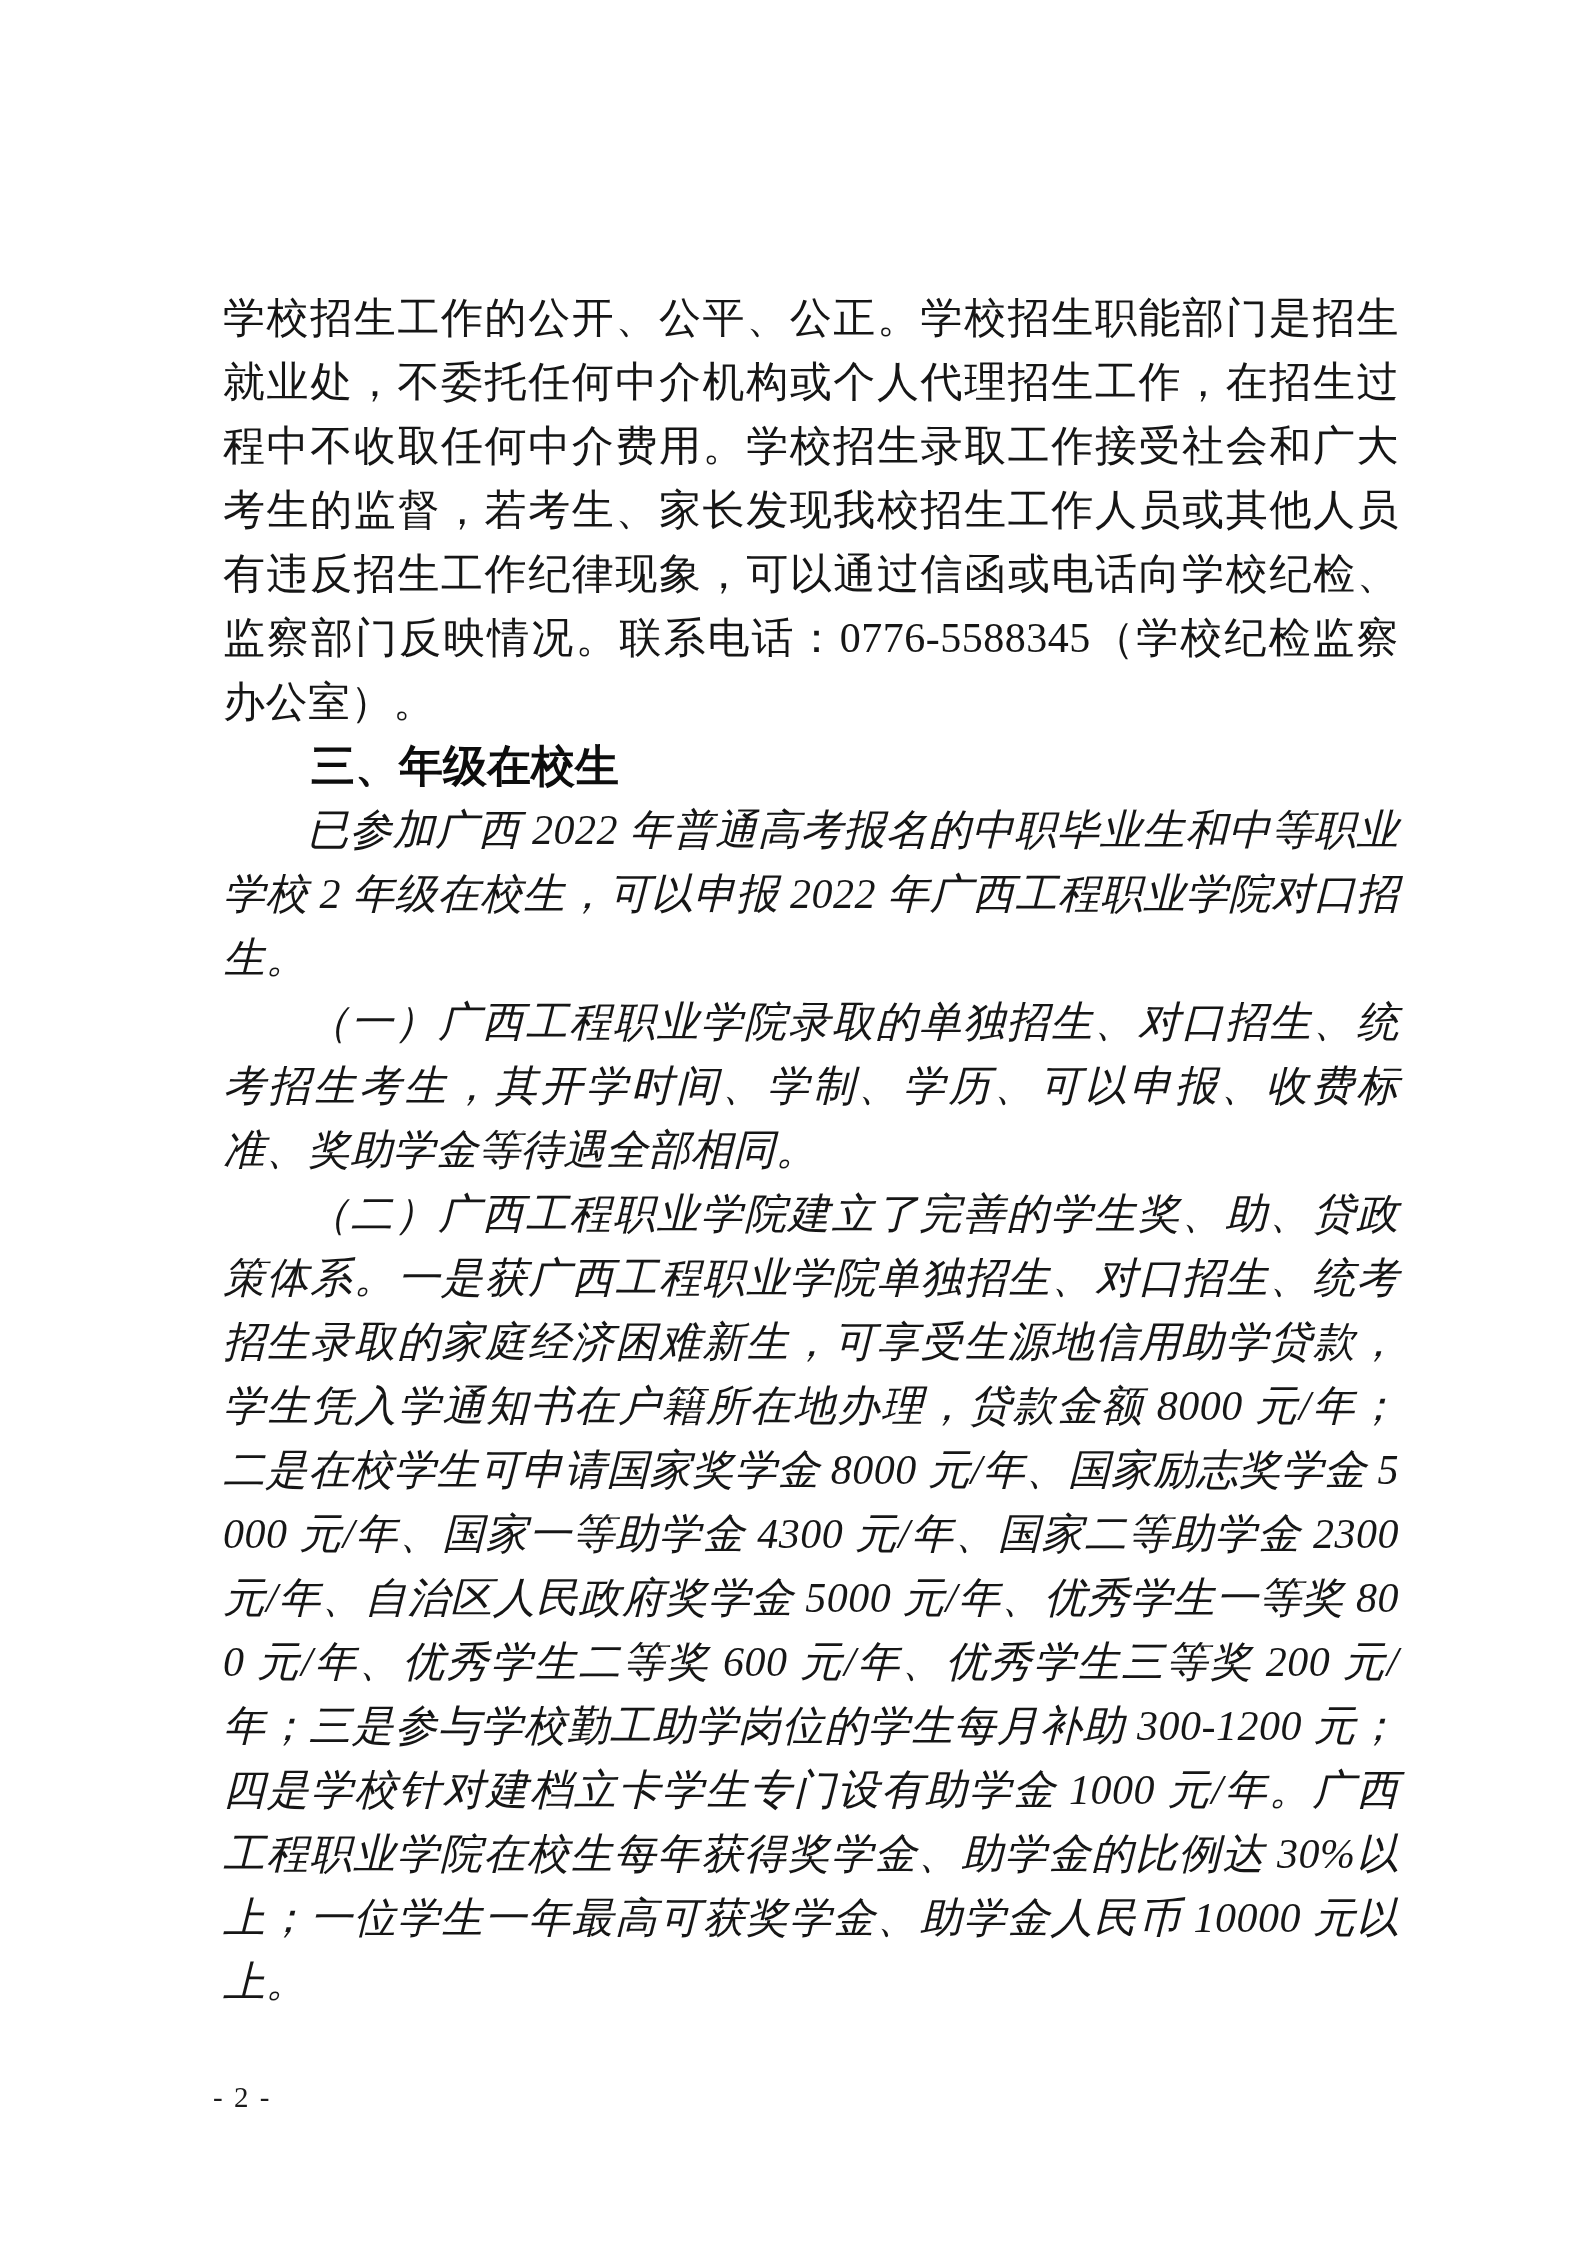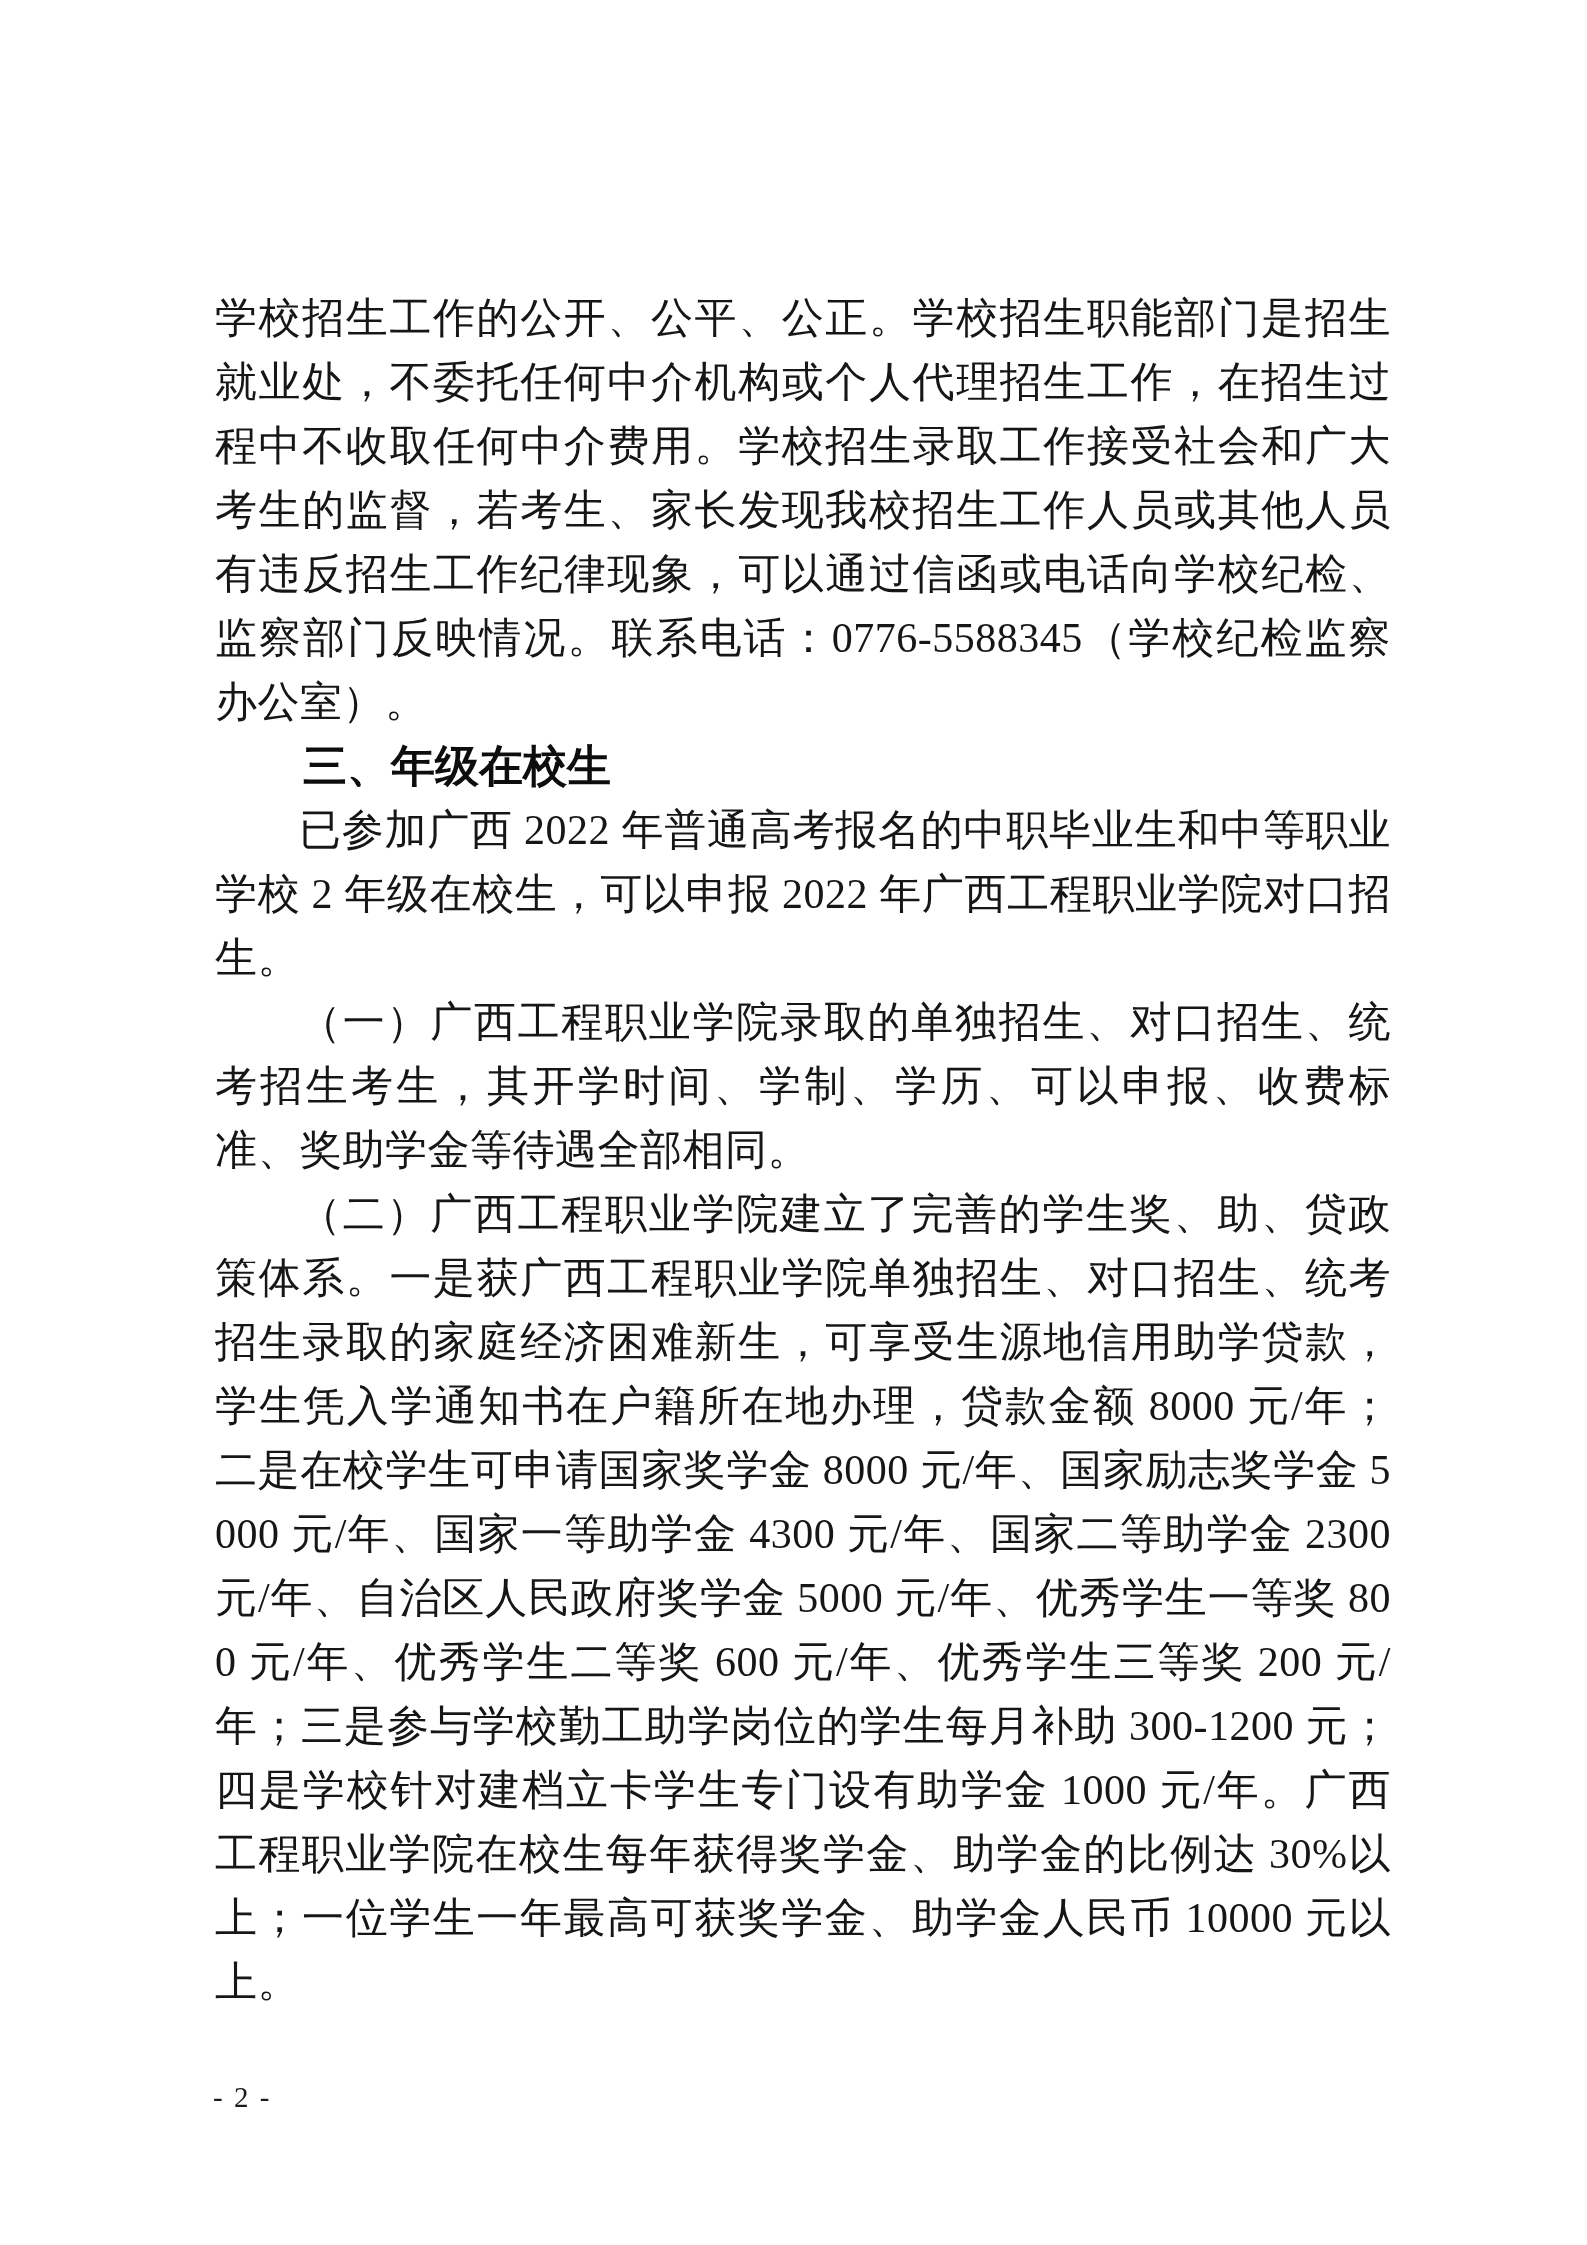--- a/index.html
+++ b/index.html
@@ -15,35 +15,36 @@
   .page {
     position: relative;
     width: 1587px;
     height: 2245px;
     background: #ffffff;
     color: #161616;
     overflow: hidden;
   }
   .content {
     position: absolute;
-    left: 215px;
+    left: 223px;
     top: 286px;
     width: 1176px;
   }
   .para {
     margin: 0;
     font-size: 42px;
     line-height: 64px;
     text-align: justify;
     text-align-last: left;
     letter-spacing: 0.5px;
     word-break: break-all;
   }
   .para.indent {
     text-indent: 2em;
+    font-style: italic;
   }
   .heading {
     margin: 0;
     font-size: 44px;
     line-height: 64px;
     font-weight: 700;
     font-family: "Liberation Sans", "DejaVu Sans", sans-serif;
     text-indent: 2em;
     color: #0d0d0d;
   }

